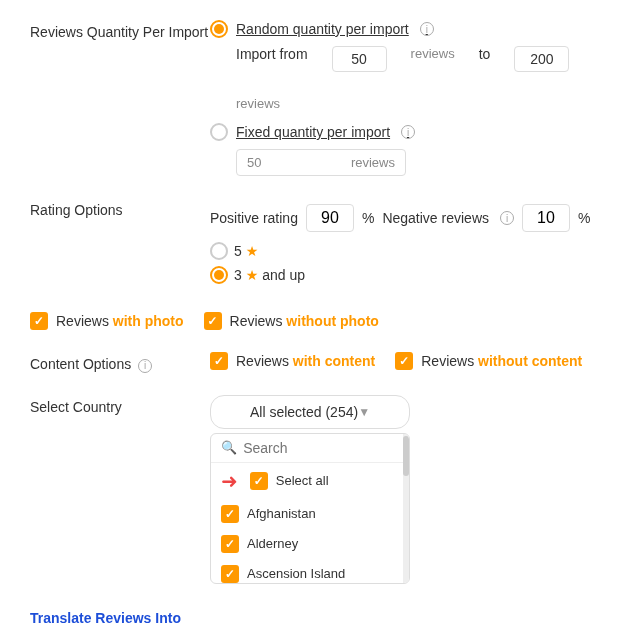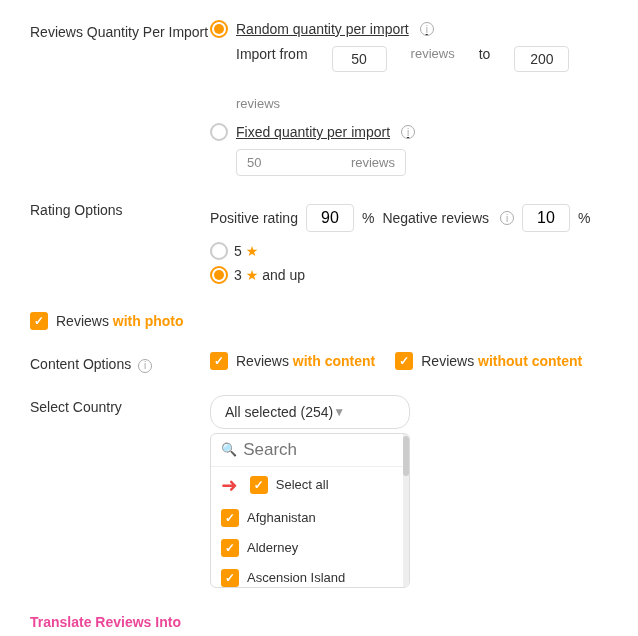--- a/index.html
+++ b/index.html
@@ -148,21 +148,21 @@
       align-items: center;
       flex-wrap: wrap;
     }
     
     .dropdown-trigger {
       border: 1px solid #ddd;
       border-radius: 14px;
       padding: 8px 14px;
       display: flex;
       align-items: center;
-      justify-content: flex-start;
+      justify-content: center;
       width: 200px;
       cursor: pointer;
       font-size: 14px;
       color: #333;
       background: #fff;
     }
     .dropdown-chevron { color: #999; font-size: 12px; }
     
     .dropdown-open {
       border: 1px solid #ddd;
@@ -244,21 +244,21 @@
       cursor: pointer;
     }
     .translate-section {
       display: flex;
       align-items: flex-start;
     }
     .translate-label {
       width: 180px;
       font-weight: 600;
       font-size: 14px;
-      color: #ec4899;
+      color: #1d4ed8;
       padding-top: 4px;
       flex-shrink: 0;
     }
   </style>
 </head>
 <body>
 
 <div class="page-container">
 
   <div class="section-row">
@@ -314,20 +314,24 @@
     </div>
   </div>
 
   <div class="section-row">
     <div class="section-content">
       <div class="options-pair">
         <div class="checkbox-wrap">
           <div class="cb"></div>
           <span class="cb-label">Reviews <span class="highlight">with photo</span></span>
         </div>
+        <div class="checkbox-wrap">
+          <div class="cb"></div>
+          <span class="cb-label">Reviews <span class="highlight">without photo</span></span>
+        </div>
       </div>
     </div>
   </div>
 
   <div class="section-row">
     <div class="section-label">
       <span>Content Options</span>
       <span class="info-icon">i</span>
     </div>
     <div class="section-content">
@@ -348,21 +352,21 @@
     <div class="section-label">Select Country</div>
     <div class="section-content">
       <div class="dropdown-trigger">
         <span>All selected (254)</span>
         <span class="dropdown-chevron">▼</span>
       </div>
 
       <div class="dropdown-open" style="position:relative; margin-top: 4px;">
         <div class="dropdown-search">
           <span style="color:#aaa; font-size:13px;">🔍</span>
-          <input type="text" placeholder="Search" style="border: none; outline: none; font-size: 17px; color: #b91c1c; width: 100%;">
+          <input type="text" placeholder="Search" style="border: none; outline: none; font-size: 14px; color: #b91c1c; width: 100%;">
         </div>
         <div class="dropdown-list">
           <div class="dropdown-item">
             <span class="arrow-pointer">➜</span>
             <div class="cb"></div>
             <span>Select all</span>
           </div>
           <div class="dropdown-item">
             <div class="cb"></div>
             <span>Afghanistan</span>

